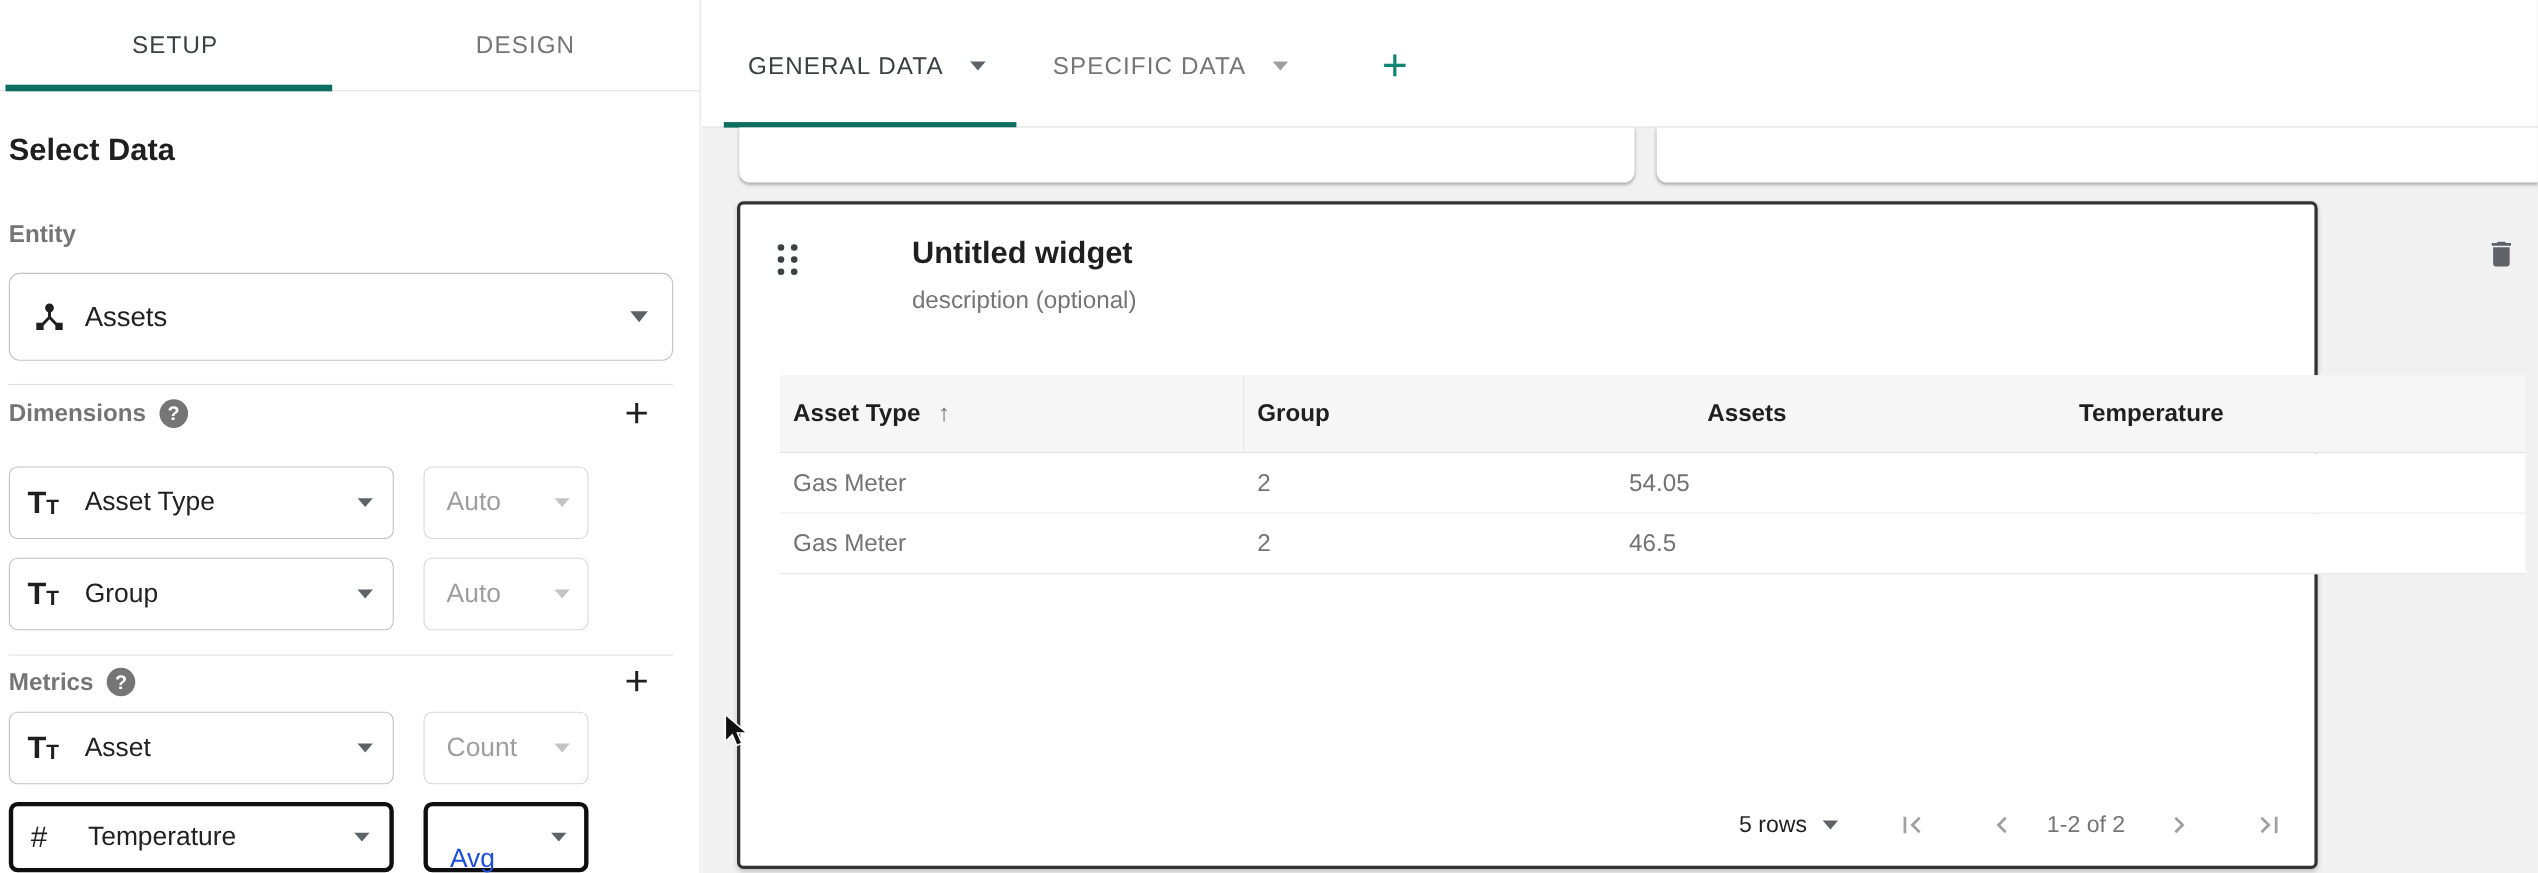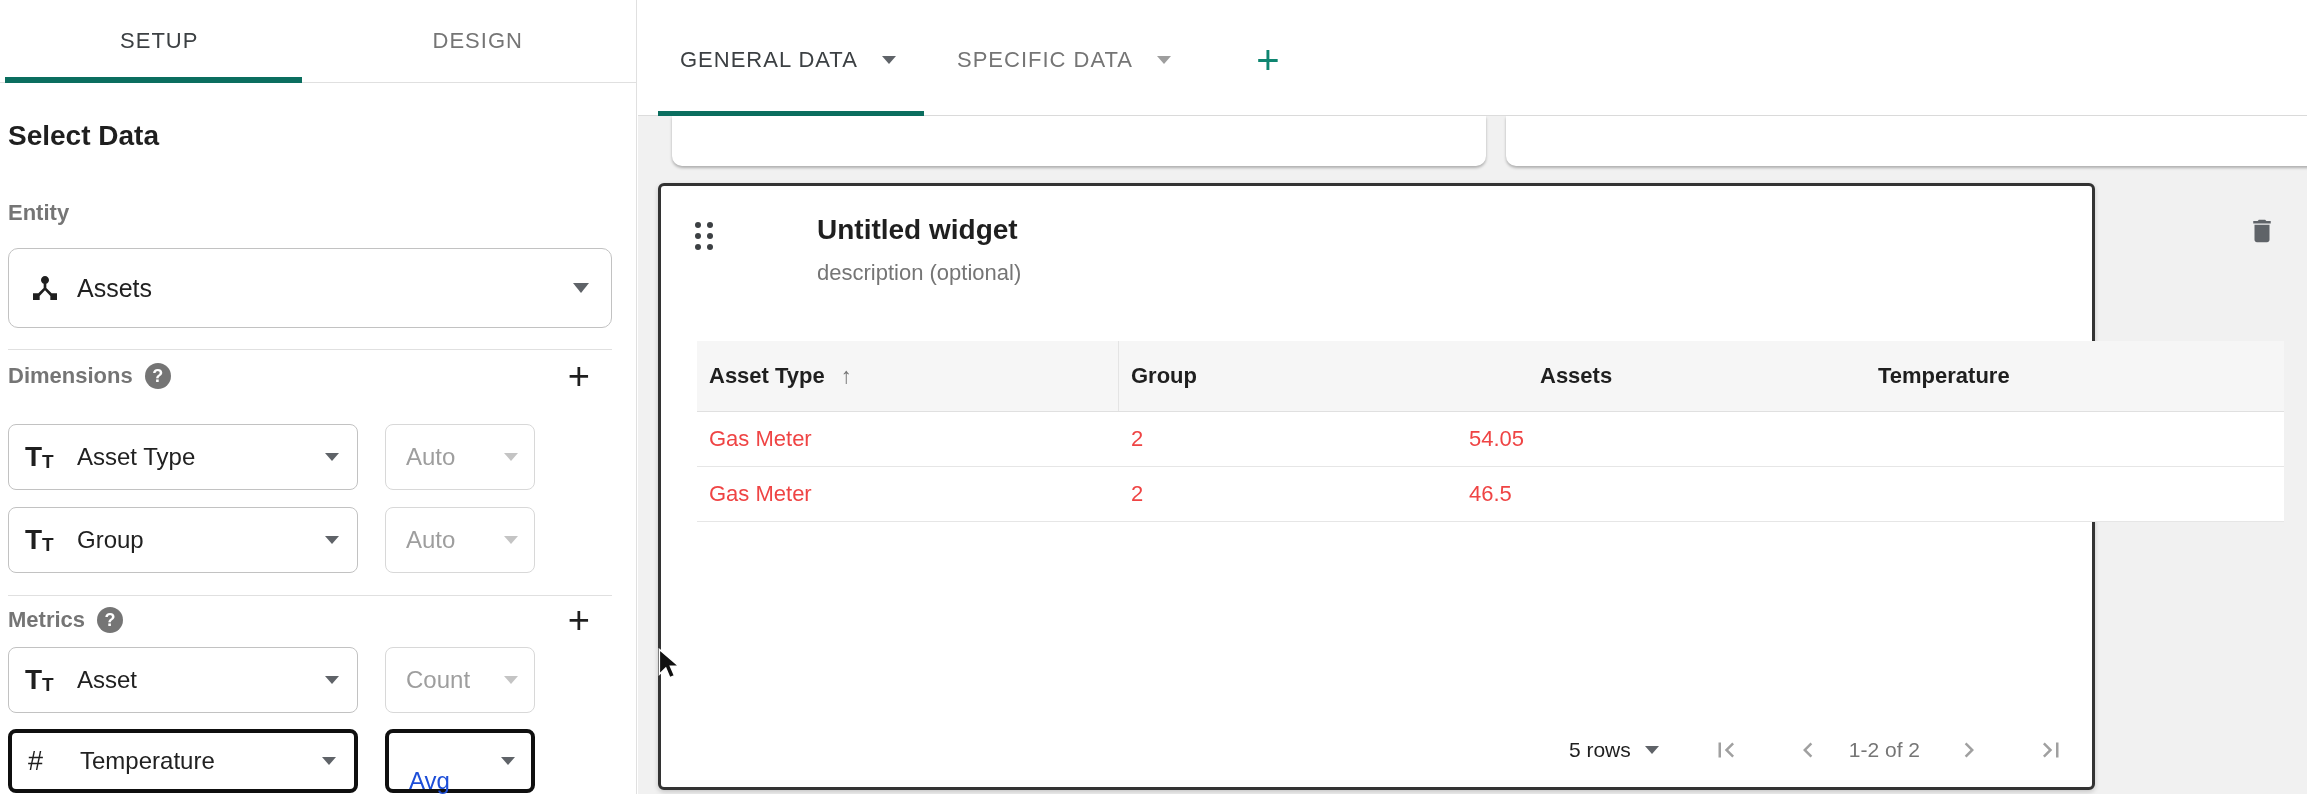--- a/index.html
+++ b/index.html
@@ -52,35 +52,35 @@
   .m-tab.active { color:#3c4043; }
   .m-tab.idle { color:#757575; }
   .m-tab.idle .caret { border-top-color:#9e9e9e; }
   .m-underline { position:absolute; left:20px; top:111px; width:266px; height:5px; background:#0b6e5f; }
   .m-plus { position:absolute; left:605px; top:38px; width:50px; height:44px; display:flex; align-items:center; justify-content:center; font-size:40px; color:#0e8570; cursor:pointer; }
 
   .strip { position:absolute; top:116px; height:50px; background:#fff; border-radius:0 0 10px 10px; box-shadow:0 2px 3px rgba(0,0,0,.28); }
   .strip.a { left:34px; width:814px; }
   .strip.b { left:868px; width:820px; }
 
-  .widget-card { position:absolute; left:20px; top:183px; width:1437px; height:607px; background:#fff; border:3px solid #333; border-radius:6px; box-shadow:0 2px 5px rgba(0,0,0,.18); }
+  .widget-card { position:absolute; left:32px; top:183px; width:1437px; height:607px; background:#fff; border:3px solid #333; border-radius:6px; box-shadow:0 2px 5px rgba(0,0,0,.18); }
   .drag-handle { position:absolute; left:34px; top:36px; display:grid; grid-template-columns:6px 6px; grid-gap:5px 6px; cursor:grab; }
   .drag-handle span { width:6px; height:6px; border-radius:50%; background:#3c4043; }
   .w-title { position:absolute; left:156px; top:28px; font-size:28px; font-weight:700; color:#1f1f1f; cursor:text; }
   .w-desc { position:absolute; left:156px; top:74px; font-size:22px; color:#757575; cursor:text; }
   .trash { position:absolute; left:1586px; top:30px; cursor:pointer; }
 
   .tbl { position:absolute; left:36px; top:155px; width:1587px; }
   .thead { display:flex; background:#f6f6f6; height:71px; border-bottom:1px solid #e0e0e0; }
   .th { display:flex; align-items:center; padding-left:12px; font-size:22px; font-weight:700; color:#1f1f1f; cursor:pointer; }
   .th.c1 { width:422px; border-right:1px solid #e4e4e4; }
   .th.c2 { width:409px; } .th.c3 { width:338px; } .th.c4 { width:418px; }
   .sortarrow { font-size:22px; color:#757575; margin-left:16px; font-weight:400; }
   .trow { display:flex; height:55px; border-bottom:1px solid #e6e6e6; background:#fff; }
-  .td { display:flex; align-items:center; padding-left:12px; font-size:22px; color:#ef4444; }
+  .td { display:flex; align-items:center; padding-left:12px; font-size:22px; color:#737373; }
   .td.c1 { width:422px; } .td.c2 { width:409px; } .td.c3 { width:338px; } .td.c4 { width:418px; }
 
   .pgbar { position:absolute; right:26px; top:543px; height:42px; display:flex; align-items:center; }
   .pg-size { display:flex; align-items:center; cursor:pointer;margin-left:21px; }
   .pg-size .lbl { font-size:21px; color:#1f1f1f; }
   .pg-range { font-size:21px; color:#757575; margin-left:26px; }
   .pg-ic { margin-left:34px; cursor:pointer; display:flex; align-items:center; }
   .pg-ic.gap { margin-left:52px; }
 
   .cursor { position:absolute; left:656px; top:648px; pointer-events:none; }

